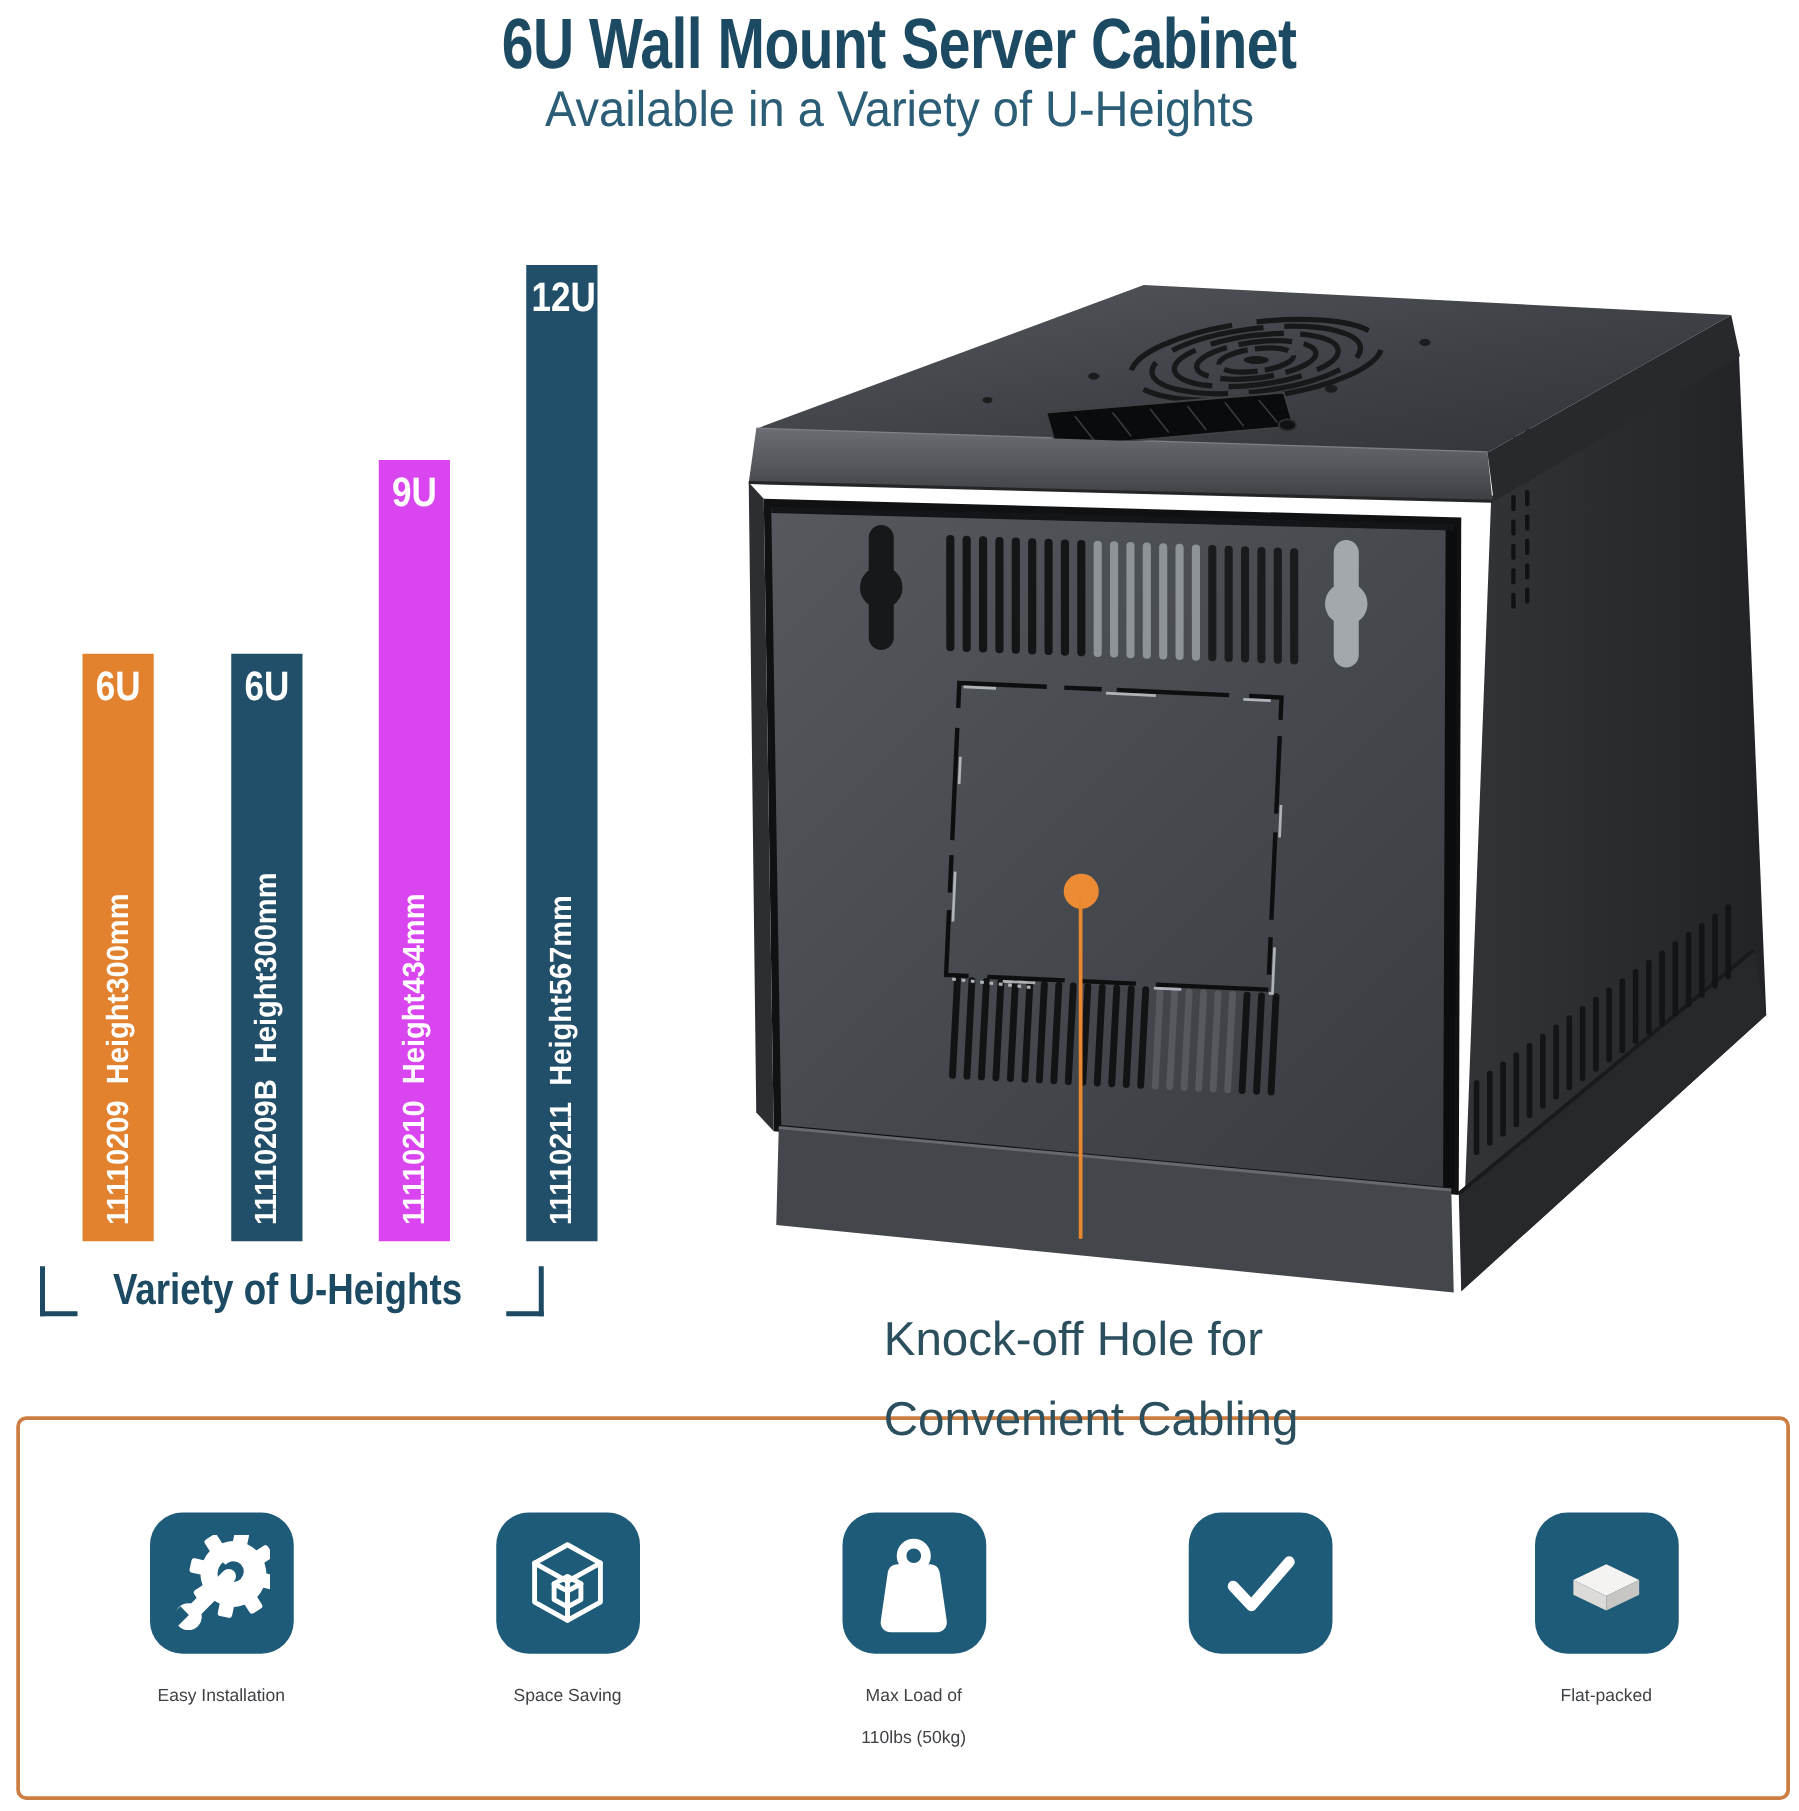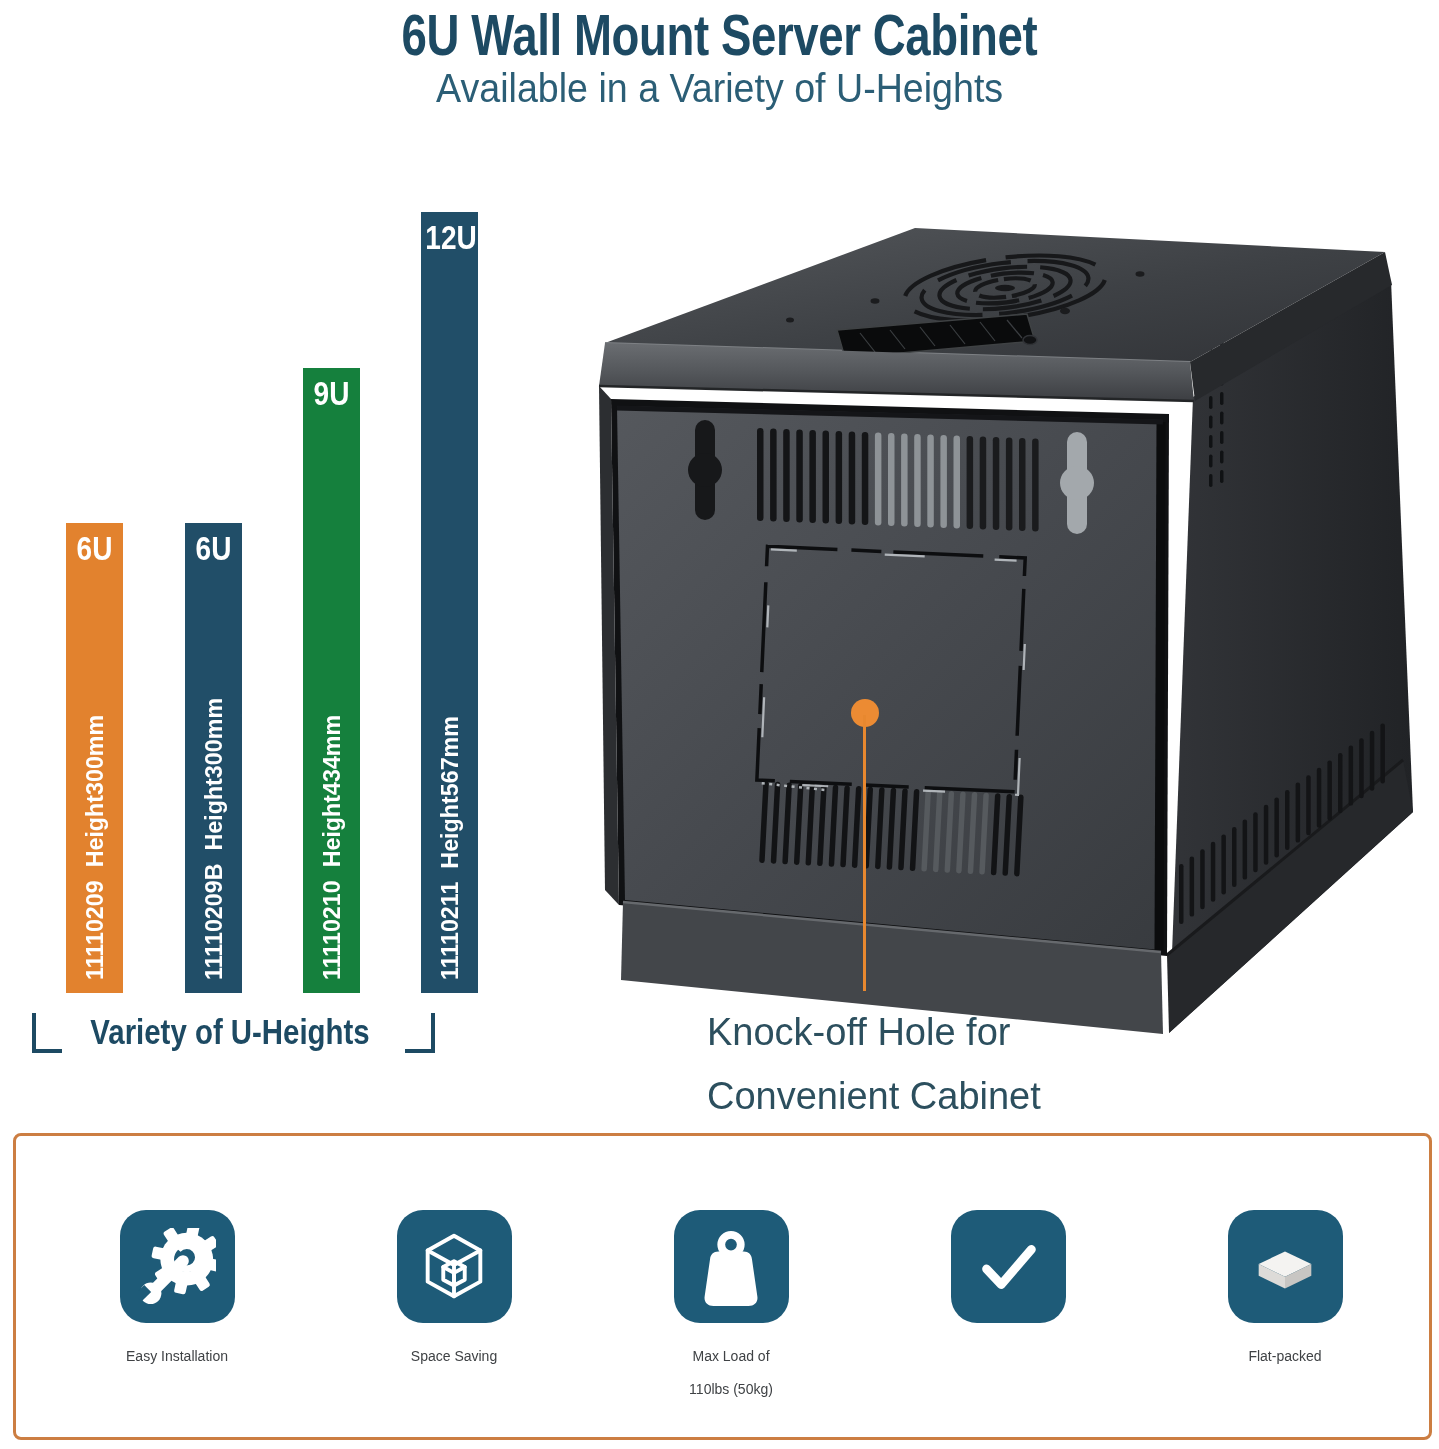--- a/index.html
+++ b/index.html
@@ -34,21 +34,21 @@
   .bk-r{ left:405px; border-right:4px solid #1D4A63; border-bottom:4px solid #1D4A63; }
 
   
   .cabinet{ position:absolute; left:575px; top:200px; width:860px; height:880px; }
 
   
   .callout-dot{ position:absolute; left:851px; top:699px; width:28px; height:28px;
                 border-radius:50%; background:#EC8B33; z-index:5; }
   .callout-line{ position:absolute; left:863px; top:715px; width:3px; height:276px;
                  background:#E8882F; z-index:5; }
-  .callout-text{ position:absolute; left:707px; top:1000px; font-size:38px; line-height:64px;
+  .callout-text{ position:absolute; left:707px; top:1040px; font-size:38px; line-height:64px;
                  color:#2C4F5E; z-index:5; }
   .callout-text span{ display:block; }
 
   
   .features{ position:absolute; left:13px; top:1133px; width:1419px; height:307px;
              border:3px solid #CC7E42; border-radius:8px; background:#fff; }
   .feature{ position:absolute; top:74px; width:220px; text-align:center; }
   .feature:nth-of-type(1){ left:51px; }
   .feature:nth-of-type(2){ left:328px; }
   .feature:nth-of-type(3){ left:605px; }
@@ -69,21 +69,21 @@
 
   <section class="chart">
     <div class="bar" style="height: 470px; top: 523px; background: rgb(226, 130, 46);">
       <span class="bar-u">6U</span>
       <span class="bar-v">11110209  Height300mm</span>
     </div>
     <div class="bar" style="height: 470px; top: 523px; background: rgb(33, 78, 104);">
       <span class="bar-u">6U</span>
       <span class="bar-v">11110209B  Height300mm</span>
     </div>
-    <div class="bar" style="height: 625px; top: 368px; background: #15803d;">
+    <div class="bar" style="height: 625px; top: 368px; background: #d946ef;">
       <span class="bar-u">9U</span>
       <span class="bar-v">11110210  Height434mm</span>
     </div>
     <div class="bar" style="height: 781px; top: 212px; background: rgb(33, 78, 104);">
       <span class="bar-u">12U</span>
       <span class="bar-v">11110211  Height567mm</span>
     </div>
     <div class="bk bk-l"></div>
     <div class="bk bk-r"></div>
     <div class="chart-title">Variety of U-Heights</div>
@@ -270,21 +270,21 @@
 
     <polygon points="48,702 586,752 588,834 46,780" fill="#43464a"></polygon>
     <line x1="48" y1="702" x2="586" y2="752" stroke="#66696d" stroke-width="2.5"></line>
     <polygon points="24,186 36,199 44,705 30,690" fill="#2c2e31"></polygon>
   </svg>
 
   <div class="callout-dot" style="background: rgb(236, 139, 51);"></div>
   <div class="callout-line"></div>
   <div class="callout-text">
     <span style="color: rgb(44, 79, 94);">Knock-off Hole for</span>
-    <span style="color: rgb(44, 79, 94);">Convenient Cabinet</span>
+    <span style="color: rgb(44, 79, 94);">Convenient Cabling</span>
   </div>
 
   <section class="features" style="border-color: rgb(204, 126, 66);">
 
     <div class="feature">
       <div class="tile" style="background: rgb(30, 91, 120);">
         <svg width="78" height="78" viewBox="-40 -40 80 80">
           <g transform="translate(10,-8) rotate(12)">
             <g fill="#ffffff">
               <rect x="-6" y="-36" width="12" height="13" rx="2.5"></rect>

